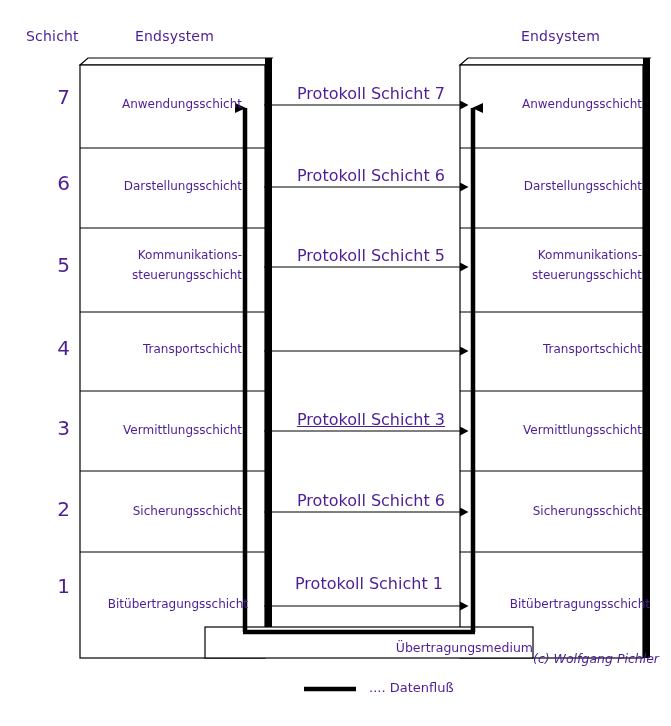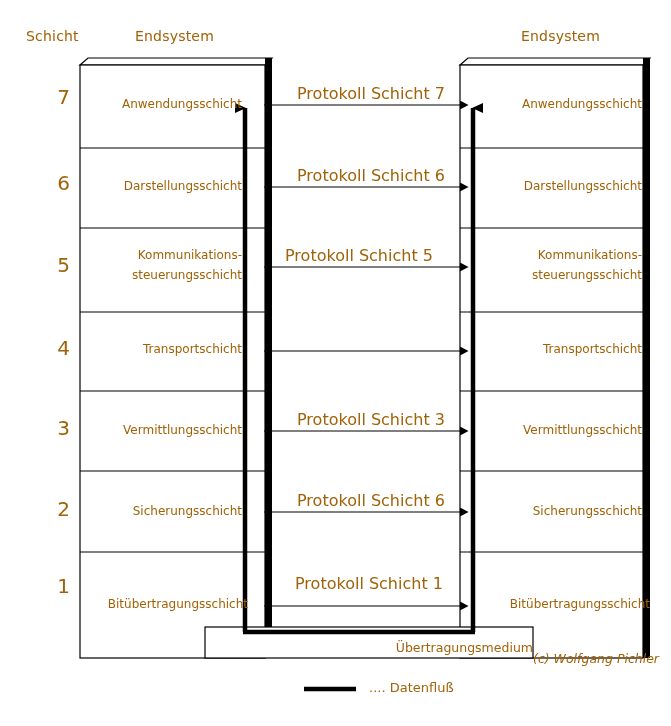--- a/index.html
+++ b/index.html
@@ -17,21 +17,21 @@
   }
   #stage {
     position: absolute;
     left: 0; top: 0;
     width: 671px;
     height: 726px;
   }
   .lbl {
     position: absolute;
     white-space: pre;
-    color: #a16207;
+    color: #4c1d95;
     line-height: 1.15;
   }
   .hdr {
     font-size: 14px;
     letter-spacing: 0.2px;
   }
   .num {
     font-size: 20px;
     text-align: right;
     width: 36px;
@@ -171,22 +171,22 @@
   <div class="lbl layer-name" style="left:482px; top:178px; width:160px;">Darstellungsschicht</div>
   <div class="lbl layer-name" style="left:482px; top:247px; width:160px;">Kommunikations-</div>
   <div class="lbl layer-name" style="left:482px; top:267px; width:160px;">steuerungsschicht</div>
   <div class="lbl layer-name" style="left:482px; top:341px; width:160px;">Transportschicht</div>
   <div class="lbl layer-name" style="left:482px; top:422px; width:160px;">Vermittlungsschicht</div>
   <div class="lbl layer-name" style="left:482px; top:503px; width:160px;">Sicherungsschicht</div>
   <div class="lbl layer-name" style="left:478px; top:596px; width:172px;">Bitübertragungsschicht</div>
 
   <div class="lbl proto" style="left:272px; top:85px; width:188px;">Protokoll Schicht 7</div>
   <div class="lbl proto" style="left:272px; top:167px; width:220px;">Protokoll Schicht 6</div>
-  <div class="lbl proto" style="left:260px; top:247px; width:188px;">Protokoll Schicht 5</div>
-  <div class="lbl proto" style="left:272px; top:411px; width:188px;">Protokoll Schicht 3</div>
+  <div class="lbl proto" style="left:272px; top:247px; width:188px;">Protokoll Schicht 5</div>
+  <div class="lbl proto" style="left:272px; top:411px; width:188px;text-decoration:underline;">Protokoll Schicht 3</div>
   <div class="lbl proto" style="left:272px; top:492px; width:188px;">Protokoll Schicht 6</div>
   <div class="lbl proto" style="left:270px; top:575px; width:220px;">Protokoll Schicht 1</div>
 
   <div class="lbl medium-lbl" style="left:205px; top:641px; width:328px;">Übertragungsmedium</div>
 
   <div class="lbl legend-lbl" style="left:369px; top:681px;">.... Datenfluß</div>
 
   <div class="lbl copy-lbl" style="left:533px; top:652px;">(c) Wolfgang Pichler</div>
 
 </div>

